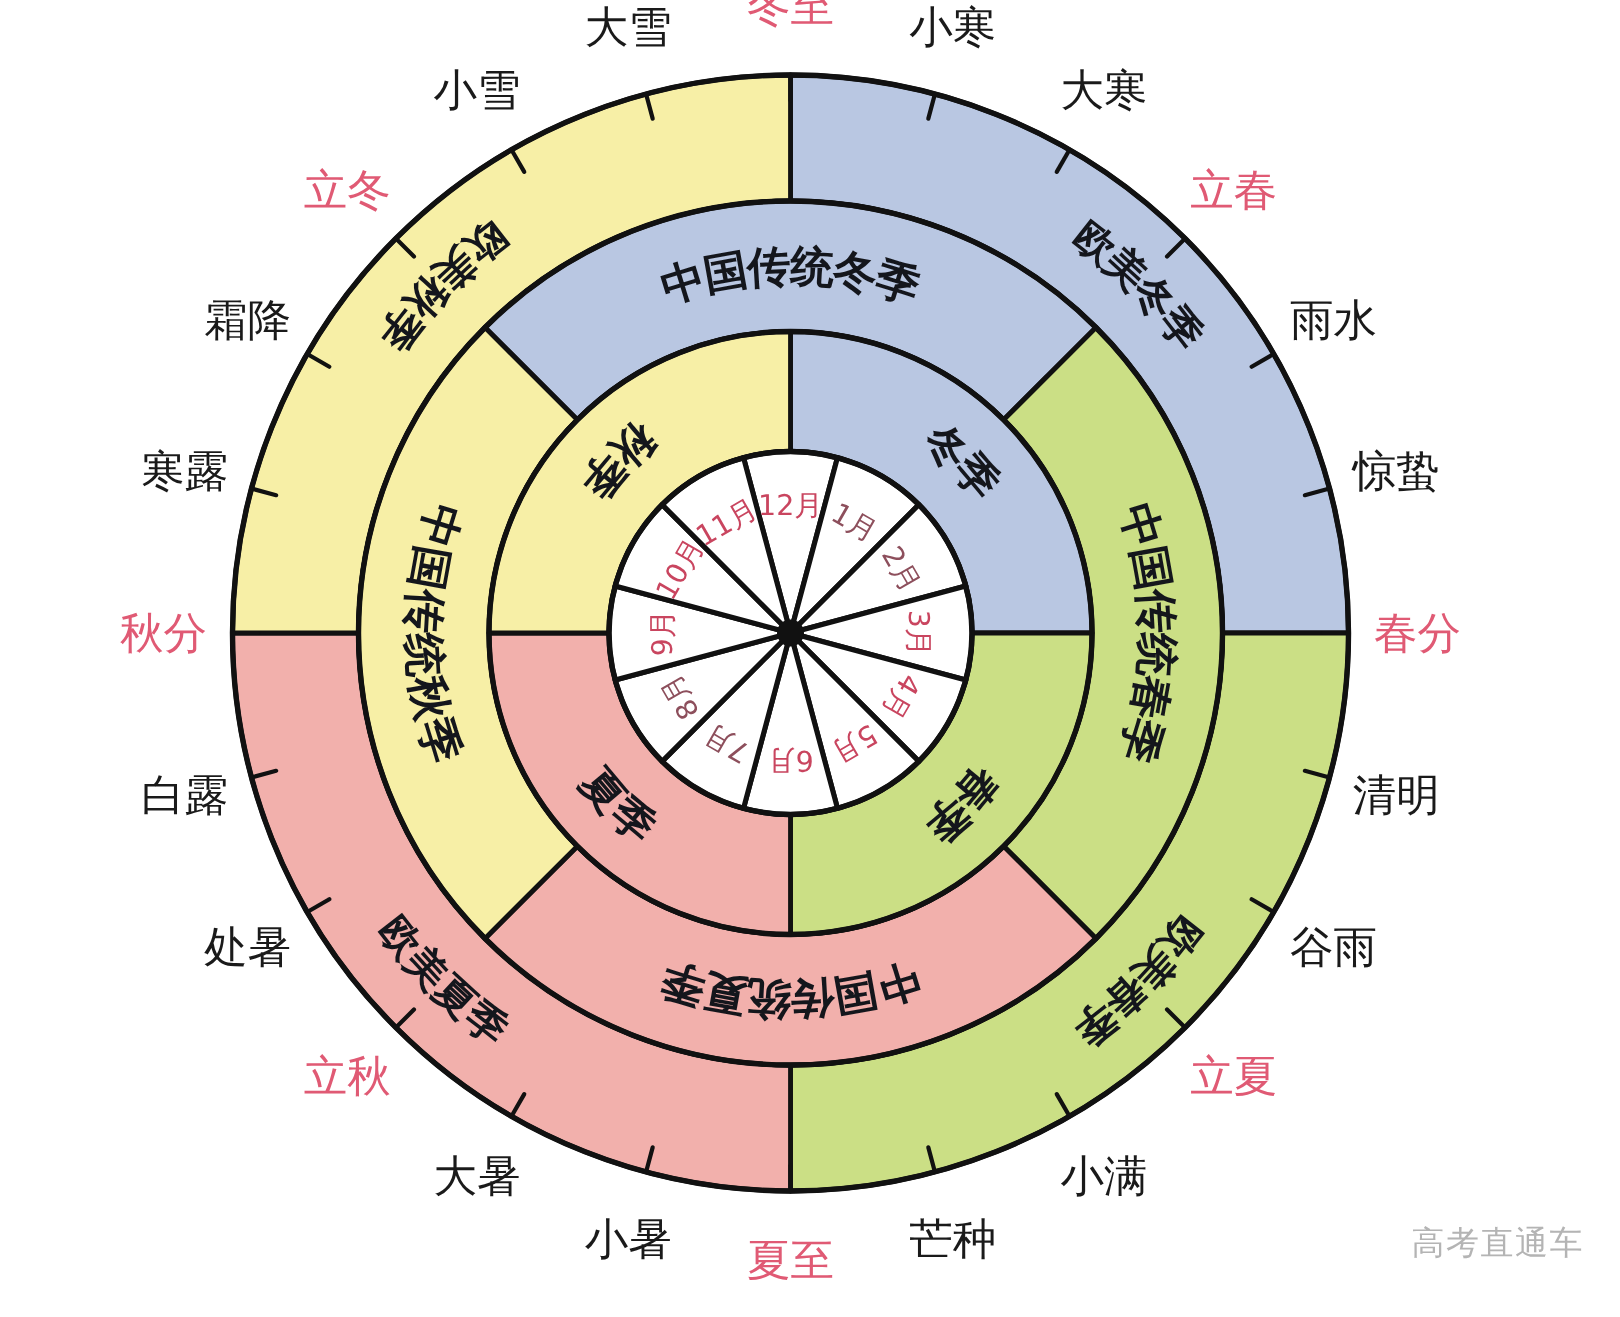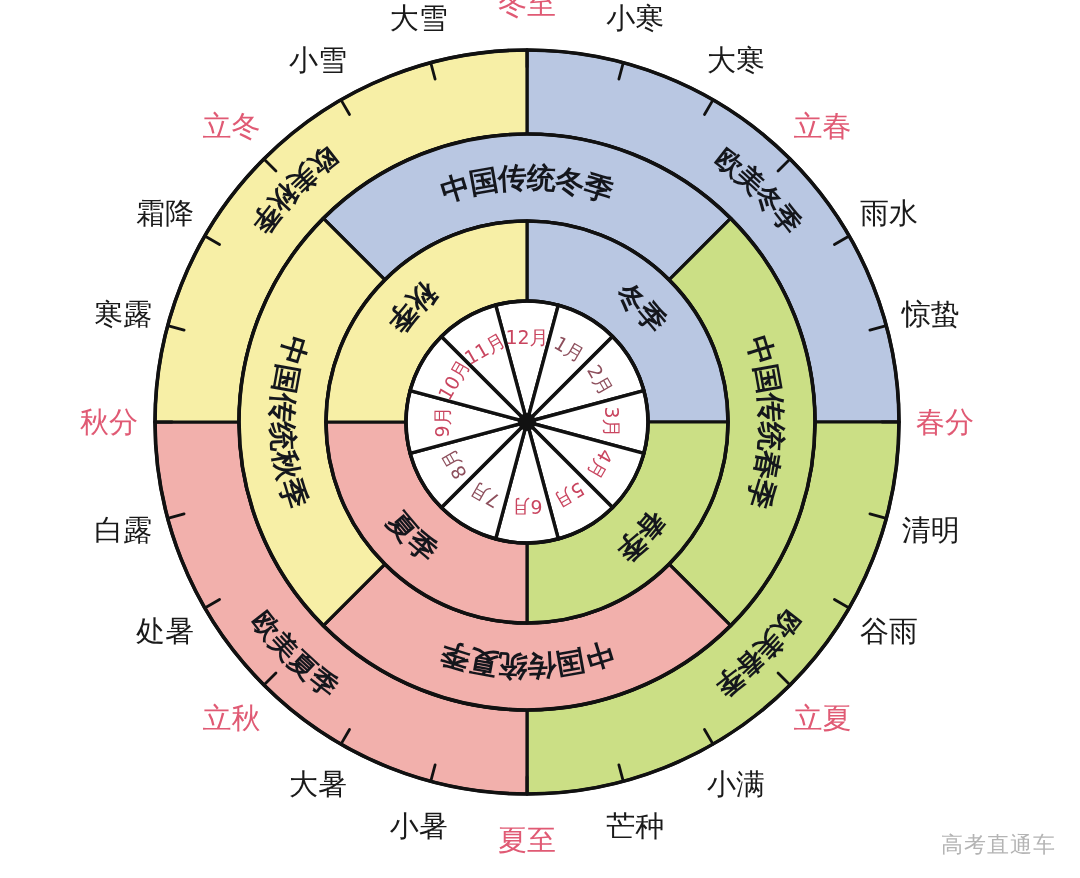--- a/index.html
+++ b/index.html
@@ -25,21 +25,21 @@
   }
   .ring4-label{font-size:27px;}
   .ring3-label{font-size:29px;}
   .ring2-label{font-size:28px;}
   .month-label{
     font-family:"DejaVu Sans","Liberation Sans",sans-serif;
     font-size:19px;fill:#8d4f5c;
   }
   .month-label.accent{fill:#c9455f;}
   .watermark{
-    position:absolute;right:24px;bottom:18px;
+    position:absolute;right:24px;bottom:34px;
     font-family:"DejaVu Sans","Liberation Sans",sans-serif;
     font-size:22px;color:#b4b4b4;letter-spacing:1px;
     user-select:none;
   }
 </style>
 </head>
 <body>
 
 <div id="stage">
   <svg id="wheel" width="1080" height="878" viewBox="0 0 1080 878" xmlns="http://www.w3.org/2000/svg">

